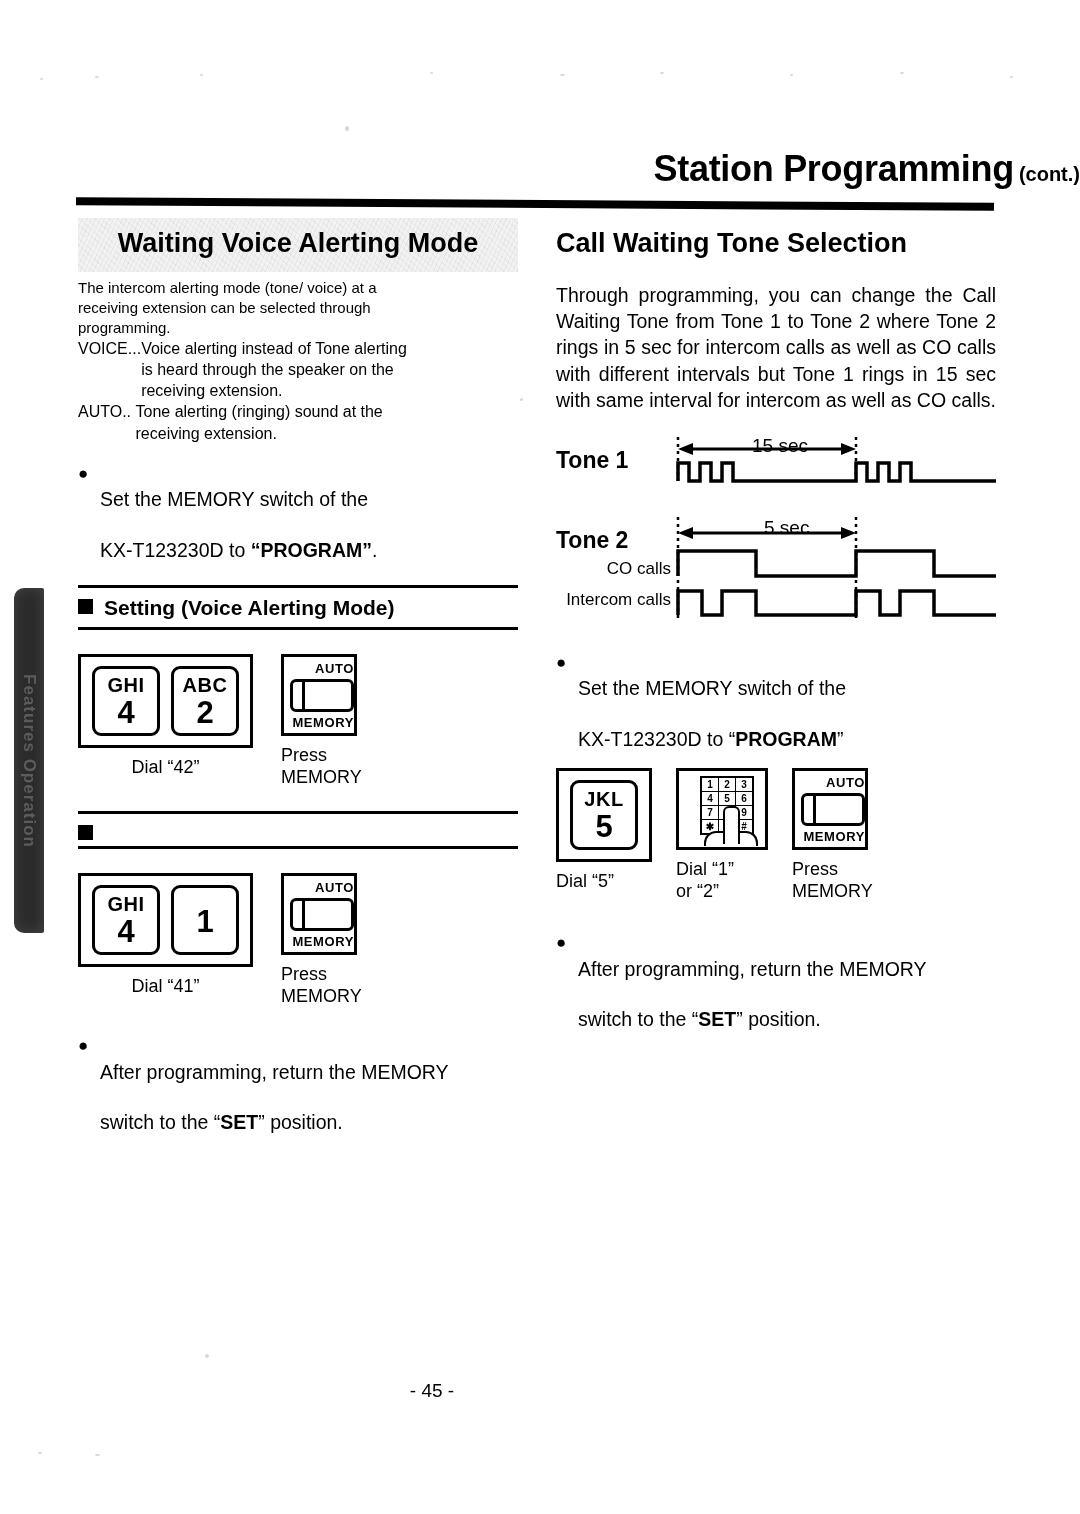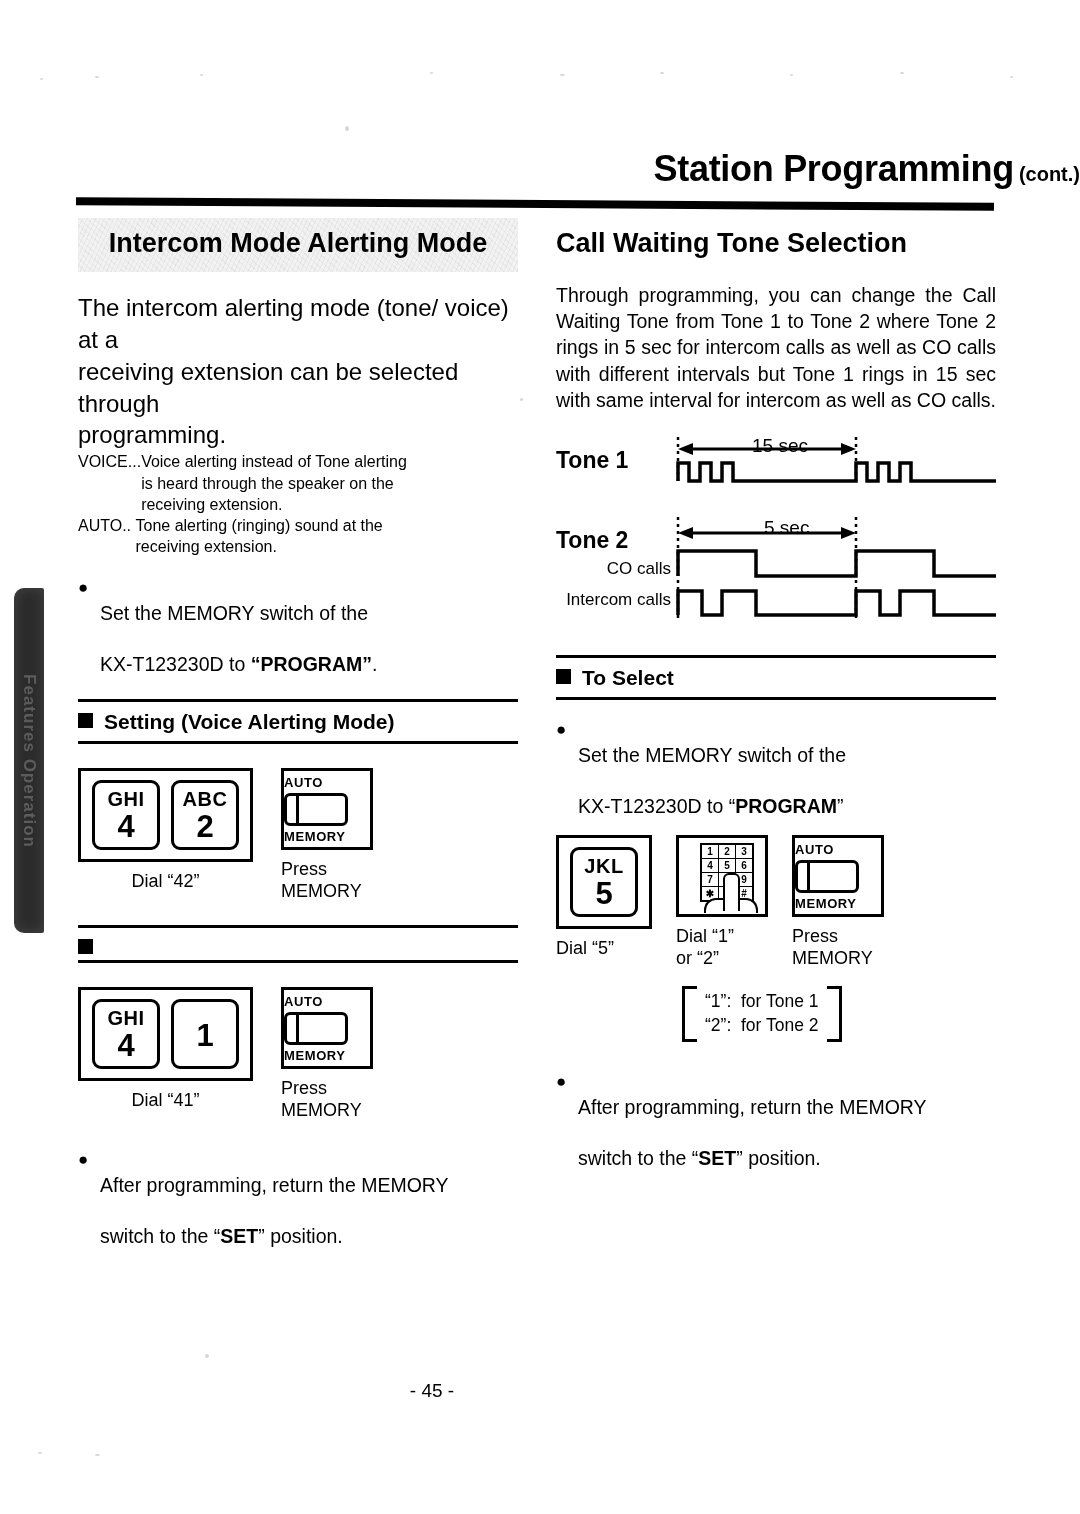--- a/index.html
+++ b/index.html
@@ -95,23 +95,23 @@
   }
   .sect-head-plain {
     font-size: 27px;
     font-weight: bold;
     line-height: 1.18;
     padding: 10px 0 6px 0;
   }
 
   
   .body-text {
-    font-size: 24px;
+    font-size: 15px;
     line-height: 1.33;
-    margin-top: 20px;
+    margin-top: 6px;
     white-space: pre-wrap;
   }
   .hang {
     font-size: 16px;
     line-height: 1.33;
     display: flex;
   }
   .hang-key { flex: 0 0 auto; white-space: pre; }
   .hang-val { flex: 1 1 auto; }
 
@@ -203,26 +203,26 @@
   }
   .dial-key .digit {
     font-size: 31px;
     font-weight: bold;
     margin-top: 2px;
   }
   .dial-key.blank .letters { visibility: hidden; }
 
   
   .mem-box {
-    width: 92px;
+    width: 76px;
     height: 82px;
     border: 3px solid #000;
     display: flex;
     flex-direction: column;
-    align-items: flex-start;
+    align-items: flex-end;
     justify-content: space-between;
     padding: 4px 0 3px 0;
     background: #fff;
     box-sizing: border-box;
   }
   .mem-label {
     font-size: 13px;
     font-weight: bold;
     letter-spacing: 0.6px;
   }
@@ -363,21 +363,21 @@
   <span class="side-tab-text">Features Operation</span>
 </div>
 
 <div class="page-title-wrap">
   <span class="page-title">Station Programming</span><span class="page-title-cont">(cont.)</span>
 </div>
 <div class="title-rule"></div>
 
 <div class="col col-left">
 
-  <div class="sect-head-shaded">Intercom Mode Alerting
+  <div class="sect-head-shaded">Waiting Voice Alerting
 Mode</div>
 
   <div class="body-text">The intercom alerting mode (tone/ voice) at a
 receiving extension can be selected through
 programming.</div>
 
   <div class="hang">
     <span class="hang-key">VOICE...</span>
     <span class="hang-val" style="white-space:pre-line">Voice alerting instead of Tone alerting
 is heard through the speaker on the
@@ -517,28 +517,20 @@
       <polygon points="300,100 285,94 285,106" fill="#000"></polygon>
 
       <polyline fill="none" stroke="#000" stroke-width="3.5" points="122,143 122,118 200,118 200,143 300,143
                 300,118 378,118 378,143 440,143"></polyline>
 
       <polyline fill="none" stroke="#000" stroke-width="3.5" points="122,182 122,158 146,158 146,182 166,182 166,158 200,158 200,182 300,182
                 300,158 324,158 324,182 344,182 344,158 378,158 378,182 440,182"></polyline>
     </svg>
   </div>
 
-  <div class="sub-head">
-    <div class="sub-head-inner">
-      <span class="sq">
-          <i></i>
-        </span>
-      <span>To Select</span>
-    </div>
-  </div>
 
   <div class="bullet">
     <span class="bullet-dot">●</span>
     <span class="bullet-body">
       <span>Set the MEMORY switch of the</span><br>
       <span>KX-T123230D to “</span><span class="bold">PROGRAM</span><span>”</span>
     </span>
   </div>
 
   <div class="steps" style="margin-top:16px">
@@ -581,28 +573,20 @@
         <span class="mem-switch">
             <em></em>
           </span>
         <span class="mem-label">MEMORY</span>
       </div>
       <div class="step-caption">Press
 MEMORY</div>
     </div>
   </div>
 
-  <div class="bracket-note">
-    <span class="brk l"></span>
-    <span class="bracket-body">
-      <div>“1”:  for Tone 1</div>
-      <div>“2”:  for Tone 2</div>
-    </span>
-    <span class="brk r"></span>
-  </div>
 
   <div class="bullet" style="margin-top:28px">
     <span class="bullet-dot">●</span>
     <span class="bullet-body">
       <span>After programming, return the MEMORY</span><br>
       <span>switch to the “</span><span class="bold">SET</span><span>” position.</span>
     </span>
   </div>
 
 </div>

